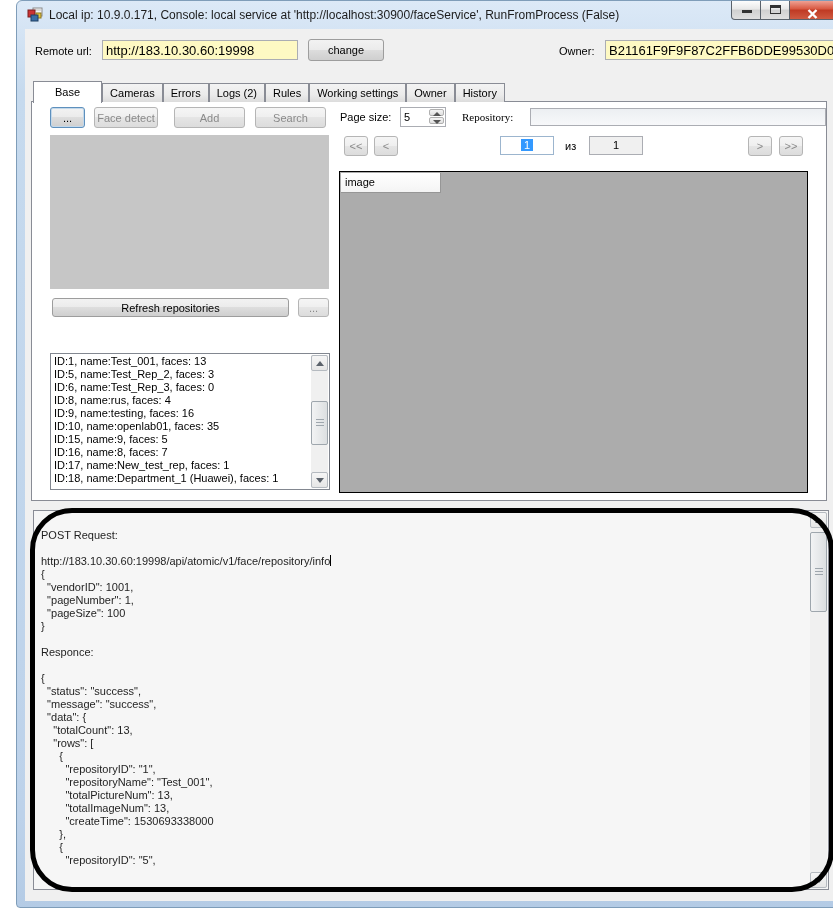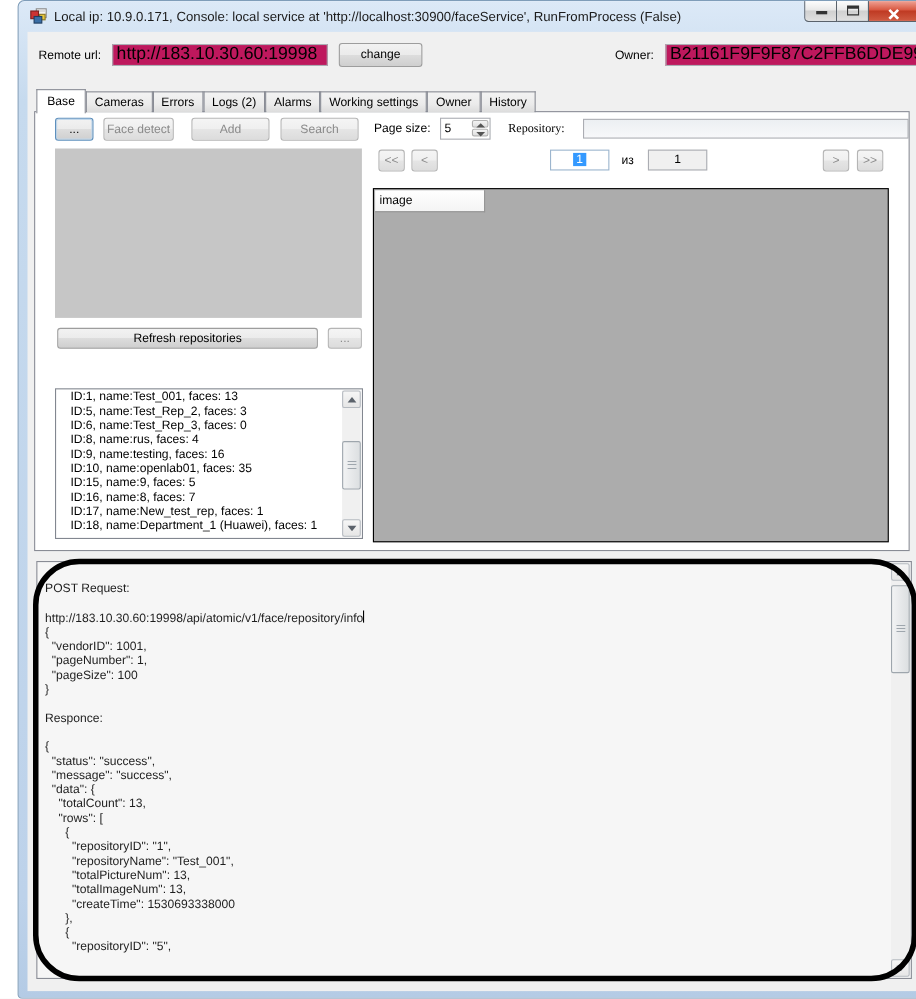--- a/index.html
+++ b/index.html
@@ -18,35 +18,35 @@
   .winbtn.max { width:29px; border-left:none; }
   .winbtn.close { width:46px; border-left:none; border-radius:0 0 4px 0;
     background:linear-gradient(#f0a092,#dd6putt 0); background:linear-gradient(#efa193,#d85740 45%,#bf3a23 50%,#cf5a41); }
   .glyph-min { position:absolute; left:10px; top:9px; width:10px; height:3px; background:#333; }
   .glyph-max { position:absolute; left:9px; top:4px; width:11px; height:9px; border:1px solid #333; border-top:3px solid #333; background:transparent; }
   .glyph-close { position:absolute; left:17px; top:4px; }
 
   .client { position:absolute; left:8px; top:28px; width:817px; height:872px; background:#f0f0f0; }
 
   .label { position:absolute; font-size:11px; color:#000; white-space:nowrap; }
-  .textbox { position:absolute; background:#be185d; border:1px solid #abadb3; font-size:16px; color:#000; padding:0 3px; }
+  .textbox { position:absolute; background:#fef9c3; border:1px solid #abadb3; font-size:13px; color:#000; padding:0 3px; }
   input.textbox { outline:none; }
 
   .btn { position:absolute; font-size:11px; color:#000; text-align:center;
     background:linear-gradient(#f2f2f2,#ebebeb 49%,#dddddd 50%,#cfcfcf); border:1px solid #9d9d9d; border-radius:3px;
     display:flex; align-items:center; justify-content:center; }
   .btn.disabled { color:#8a8a8a; border-color:#b5b5b5;
     background:linear-gradient(#f5f5f5,#efefef 49%,#e5e5e5 50%,#dcdcdc); }
   .btn.focused { border-color:#5e90bd; box-shadow:inset 0 0 0 1px #c3d8ea; }
 
   .tabctrl { position:absolute; left:6px; top:51px; width:796px; height:421px; }
   .tab-strip { position:absolute; left:2px; top:0; right:0; height:22px; display:flex; align-items:flex-end; z-index:2; }
   .tab { height:19px; line-height:18px; padding:0 7px; font-size:11px; color:#000;
     background:linear-gradient(#f3f3f3,#ebebeb 60%,#dcdcdc); border:1px solid #898c95; border-bottom:none; margin-right:0px; }
-  .tab.active { height:22px; line-height:21px; padding:0 9px; background:#fff; position:relative; z-index:3; margin-bottom:-1px; }
+  .tab.active { height:22px; line-height:21px; padding:0 21px; background:#fff; position:relative; z-index:3; margin-bottom:-1px; }
   .tab-page { position:absolute; left:0; top:21px; right:0; bottom:0; background:#fff; border:1px solid #898c95; z-index:1; }
 
   .picture-box { position:absolute; left:19px; top:55px; width:279px; height:154px; background:#c6c6c6; z-index:4; }
 
   .updown { position:absolute; left:369px; top:27px; width:46px; height:20px; background:#fff; border:1px solid #abadb3; z-index:4; }
   .updown-value { position:absolute; left:3px; top:3px; font-size:11px; }
   .spin { position:absolute; right:1px; top:1px; width:15px; height:16px; display:flex; flex-direction:column; }
   .spinbtn { flex:1; border:1px solid #b0b0b0; border-radius:2px; background:linear-gradient(#f4f4f4,#e0e0e0); position:relative; margin-bottom:1px; }
   .tri-up { position:absolute; left:3px; top:2px; width:0; height:0; border-left:4px solid transparent; border-right:4px solid transparent; border-bottom:4px solid #555; }
   .tri-down { position:absolute; left:3px; top:2px; width:0; height:0; border-left:4px solid transparent; border-right:4px solid transparent; border-top:4px solid #555; }
@@ -54,21 +54,21 @@
   .repo-field { position:absolute; left:499px; top:28px; width:296px; height:18px; border:1px solid #abadb3;
     background:linear-gradient(#eceff2,#f7f8fa); z-index:4; }
 
   .pg-field { position:absolute; width:54px; height:19px; font-size:11px; text-align:center; line-height:17px; z-index:4; }
   .pg-page { left:469px; top:56px; background:#fff; border:1px solid #9cb5ce; }
   .pg-total { left:558px; top:56px; background:#f0f0f0; border:1px solid #abadb3; color:#000; }
   .sel { background:#3399ff; color:#fff; padding:0 3px; }
 
   .listbox { position:absolute; left:19px; top:273px; width:280px; height:137px; background:#fff; border:1px solid #828790; z-index:4; overflow:hidden; }
   .list-items { position:absolute; left:1px; top:1px; right:18px; }
-  .list-item { font-size:11px; line-height:13px; padding-left:12px; white-space:nowrap; color:#000; }
+  .list-item { font-size:11px; line-height:13px; padding-left:2px; white-space:nowrap; color:#000; }
 
   .scrollbar-v { position:absolute; right:1px; top:1px; bottom:1px; width:17px; background:#f0f0f0; }
   .sb-btn { position:absolute; left:0; width:17px; height:16px; border:1px solid #b5bac0; border-radius:2px;
     background:linear-gradient(#f6f6f6,#e6e6e6); }
   .sb-up { top:0; } .sb-down { bottom:0; }
   .sb-tri-up { position:absolute; left:4px; top:5px; width:0; height:0; border-left:4px solid transparent; border-right:4px solid transparent; border-bottom:5px solid #5b626b; }
   .sb-tri-down { position:absolute; left:4px; top:5px; width:0; height:0; border-left:4px solid transparent; border-right:4px solid transparent; border-top:5px solid #5b626b; }
   .sb-thumb { position:absolute; left:0; width:17px; border:1px solid #9ea6ad; border-radius:2px;
     background:linear-gradient(90deg,#f2f3f4,#dcdfe1); }
   .sb-grip { position:absolute; left:4px; top:50%; margin-top:-4px; width:8px; height:8px;
@@ -126,21 +126,21 @@
     <div class="btn" style="left:283px; top:10px; width:76px; height:22px;">change</div>
     <span class="label" style="left:534px; top:16px;">Owner:</span>
     <input class="textbox" style="left: 580px; top: 11px; width: 238px; height: 20px;" value="B21161F9F9F87C2FFB6DDE99530D0F30">
 
     <div class="tabctrl">
       <div class="tab-strip">
           <div class="tab active">Base</div>
           <div class="tab">Cameras</div>
           <div class="tab">Errors</div>
           <div class="tab">Logs (2)</div>
-          <div class="tab">Alarms</div>
+          <div class="tab">Rules</div>
           <div class="tab">Working settings</div>
           <div class="tab">Owner</div>
           <div class="tab">History</div>
         </div>
       <div class="tab-page"></div>
 
       <div class="btn focused" style="left:19px; top:27px; width:35px; height:21px; z-index:4;">...</div>
       <div class="btn disabled" style="left:63px; top:27px; width:64px; height:21px; z-index:4;">Face detect</div>
       <div class="btn disabled" style="left:143px; top:27px; width:71px; height:21px; z-index:4;">Add</div>
       <div class="btn disabled" style="left:224px; top:27px; width:71px; height:21px; z-index:4;">Search</div>

